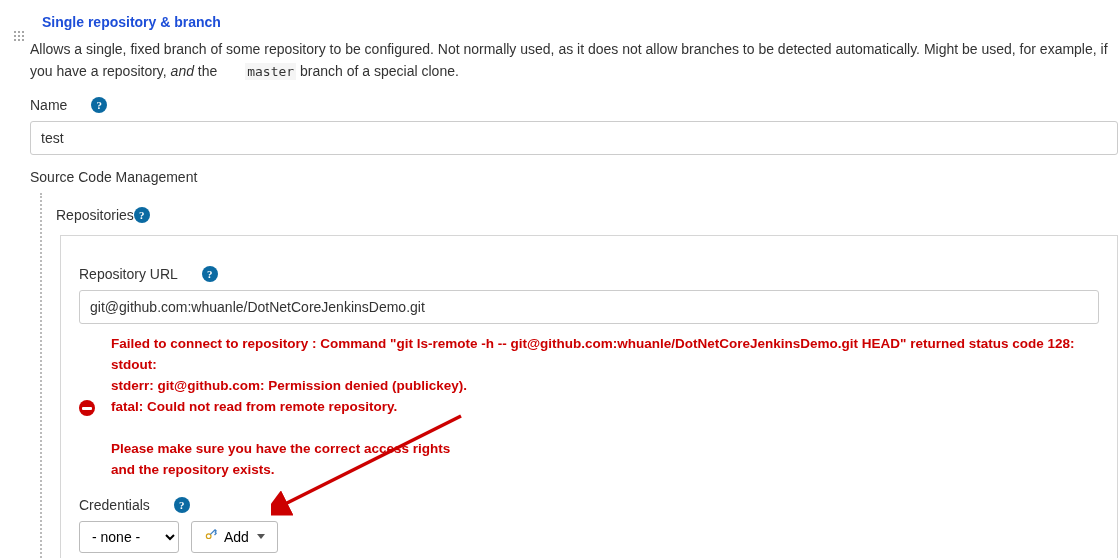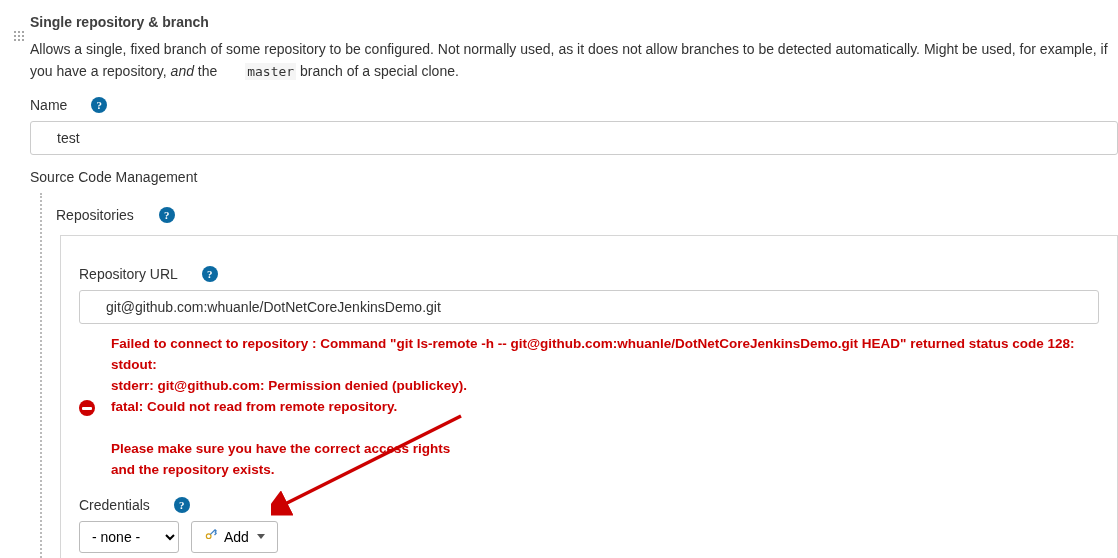--- a/index.html
+++ b/index.html
@@ -30,22 +30,22 @@
   .drag-handle span {
     width: 2px; height: 2px; background: #888; border-radius: 50%;
   }
   .top-block {
     position: relative;
     padding-left: 20px;
   }
   .section-title {
     font-weight: 700;
     font-size: 14px;
-    margin: 4px 0 8px 0;
-    color: #404040;
+    margin: 4px 0 8px 12px;
+    color: #1d4ed8;
   }
   .desc {
     color: #333;
     line-height: 1.6;
     margin-bottom: 12px;
   }
   .desc code {
     font-family: "SFMono-Regular", Consolas, monospace;
     background: #f5f5f5;
     padding: 1px 2px;
@@ -70,38 +70,38 @@
     border-radius: 50%;
     background: #0b6aa2;
     color: #fff;
     font-size: 11px;
     font-weight: 700;
     cursor: pointer;
     font-family: Georgia, serif;
   }
   .text-input {
     width: 100%;
-    padding: 8px 26px;
+    padding: 8px 10px;
     font-size: 14px;
     border: 1px solid #ccc;
     border-radius: 3px;
     background: #fff;
     color: #333;
   }
   .nested-1 {
     margin-left: 10px;
     border-left: 2px dotted #bbb;
     padding: 4px 0 10px 14px;
   }
   .subsection-header {
     font-size: 14px;
     color: #333;
     display: flex;
     align-items: center;
-    gap: 25px;
+    gap: 0;
     margin: 10px 0 12px 0;
   }
   .nested-2 {
     border: 1px solid #d6d6d6;
     margin-left: 4px;
     padding: 18px 18px 18px 18px;
     border-bottom: none;
   }
   .error-block {
     display: flex;

